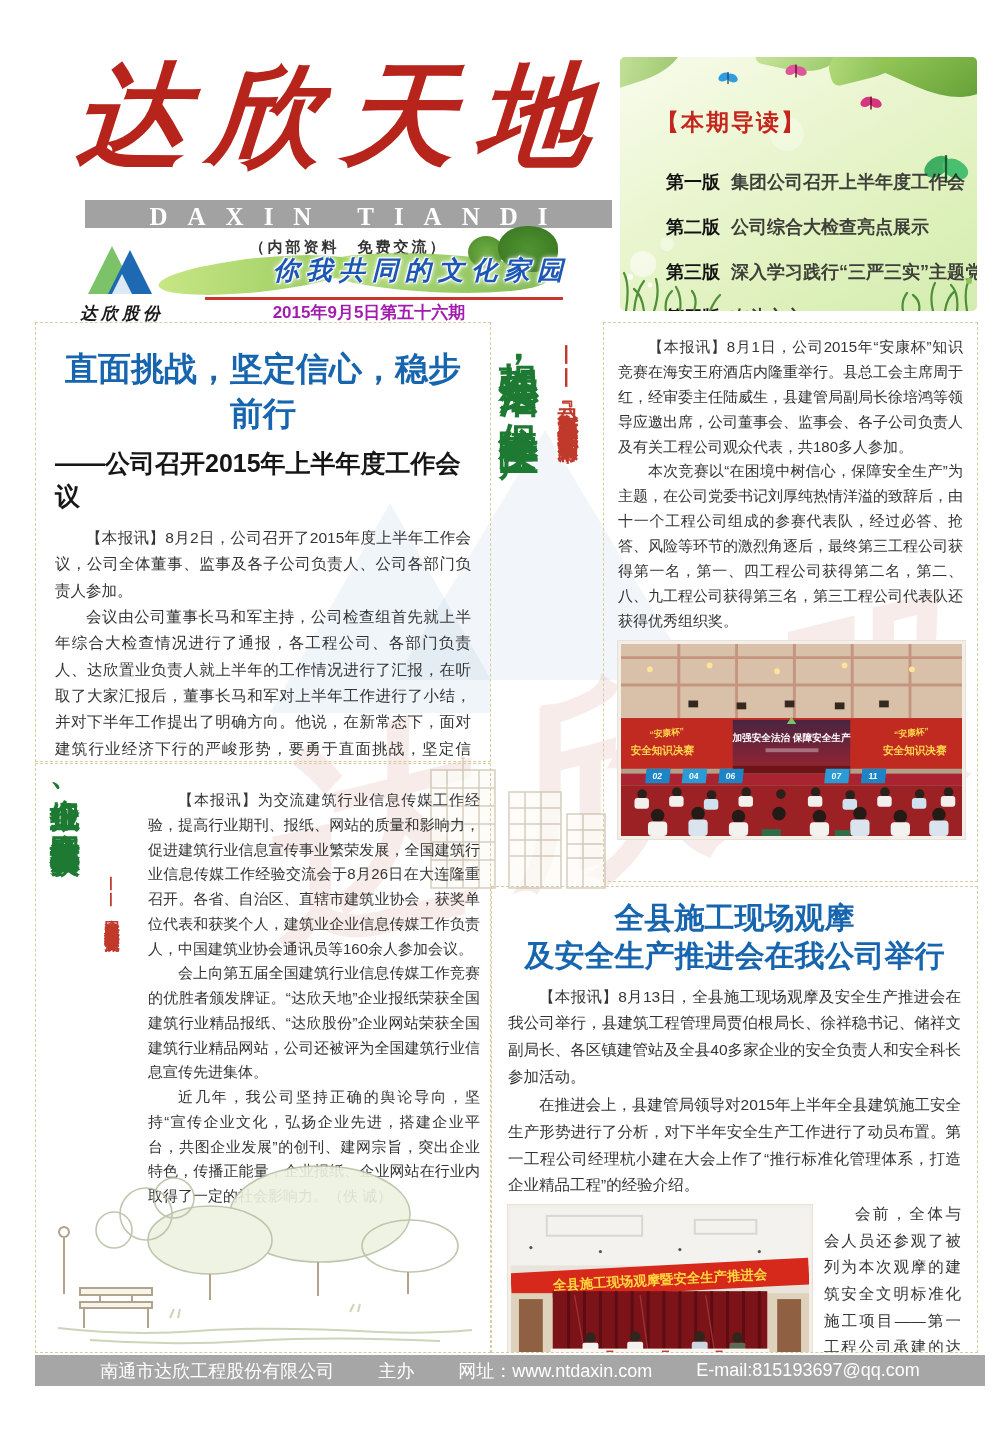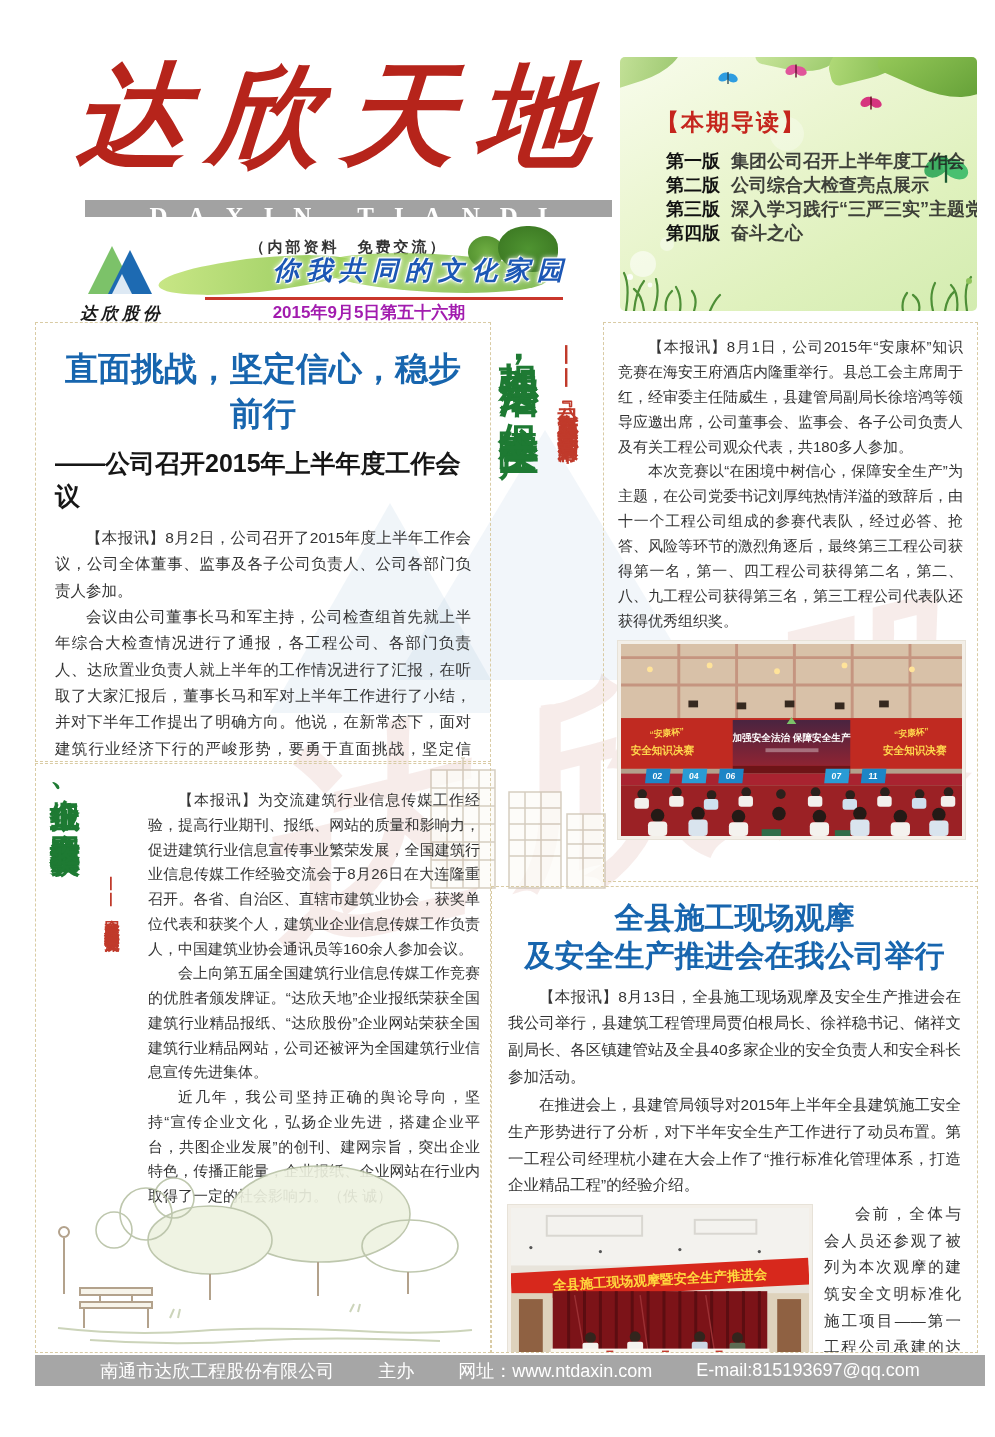--- a/index.html
+++ b/index.html
@@ -12,21 +12,21 @@
       color:rgba(196,118,106,0.14);transform:rotate(-14deg);pointer-events:none;}
   .bg-sketch{position:absolute;z-index:0;pointer-events:none;}
   .tri-page{position:absolute;z-index:0;width:0;height:0;border-left:150px solid transparent;
       border-right:150px solid transparent;border-bottom:250px solid rgba(130,170,205,0.10);
       left:395px;top:430px;pointer-events:none;}
 
   
   .mast-title{position:absolute;left:70px;top:48px;width:548px;text-align:center;z-index:2;
       font-family:"DejaVu Serif","Liberation Serif",serif;font-style:italic;font-weight:bold;
       font-size:112px;line-height:1.2;letter-spacing:22px;color:#b6241b;transform:skewX(-4deg);}
-  .mast-en{position:absolute;left:85px;top:200px;width:527px;height:17px;background:#a2a2a2;z-index:2;
+  .mast-en{position:absolute;left:85px;top:200px;width:527px;height:28px;background:#a2a2a2;z-index:2;
       color:#fff;font-family:"Liberation Serif","DejaVu Serif",serif;font-weight:bold;font-size:25px;
       letter-spacing:20px;text-indent:20px;text-align:center;line-height:34px;}
   .mast-note{position:absolute;left:85px;top:238px;width:527px;text-align:center;z-index:2;
       font-size:15px;color:#333;letter-spacing:3px;font-weight:bold;}
   .logo{position:absolute;left:76px;top:240px;width:92px;text-align:center;z-index:2;}
   .logo-text{font-family:"DejaVu Serif","Liberation Serif",serif;font-style:italic;font-weight:bold;
       font-size:17px;color:#1a1a1a;letter-spacing:4px;margin-top:2px;}
   .slogan-wrap{position:absolute;left:168px;top:244px;width:402px;height:52px;z-index:2;}
   .slogan-leaf{position:absolute;border-radius:50%;}
   .lf1{left:-10px;top:14px;width:200px;height:34px;background:linear-gradient(100deg,#bfe270,#7fbf3e);transform:rotate(-6deg);opacity:.85;}
@@ -47,21 +47,21 @@
   .gl1{right:-14px;top:-16px;width:110px;height:52px;background:linear-gradient(120deg,#9fd05f,#5f9c34);transform:rotate(24deg);}
   .gl2{right:60px;top:-22px;width:90px;height:42px;background:linear-gradient(120deg,#b6dd7c,#77b246);transform:rotate(-14deg);}
   .gl3{right:140px;top:-24px;width:80px;height:38px;background:linear-gradient(120deg,#cfe9a0,#8fc35c);transform:rotate(12deg);opacity:.9;}
   .gl4{left:-16px;top:-18px;width:80px;height:40px;background:linear-gradient(120deg,#c4e390,#82b84f);transform:rotate(-18deg);opacity:.8;}
   .g-bokeh{position:absolute;border-radius:50%;background:rgba(255,255,255,.55);}
   .gb1{left:10px;bottom:34px;width:26px;height:26px;}
   .gb2{left:40px;bottom:60px;width:14px;height:14px;background:rgba(255,255,255,.4);}
   .gb3{left:150px;top:60px;width:34px;height:34px;background:rgba(255,255,255,.3);}
   .guide-header{position:absolute;left:36px;top:50px;font-size:23px;font-weight:bold;color:#c5251d;letter-spacing:2px;}
   .guide-items{position:absolute;left:46px;top:92px;right:6px;}
-  .guide-item{font-size:18px;white-space:nowrap;display:flex;gap:11px;}
+  .guide-item{margin-top:21px;font-size:18px;white-space:nowrap;display:flex;gap:11px;}
   .gi-label{font-weight:bold;color:#111;}
   .gi-text{color:#222;font-weight:bold;opacity:.85;}
   .g-grass{position:absolute;bottom:0;}
 
   
   section{position:absolute;box-sizing:border-box;border:1px dashed #d9cba4;background:transparent;z-index:1;}
   section p{margin:0;text-align:justify;text-indent:2em;color:#343434;}
 
   .sec1{left:35px;top:322px;width:456px;height:440px;padding:16px 19px 0;overflow:hidden;}
   .sec1 .tri{position:absolute;right:-20px;top:180px;width:0;height:0;border-left:120px solid transparent;

